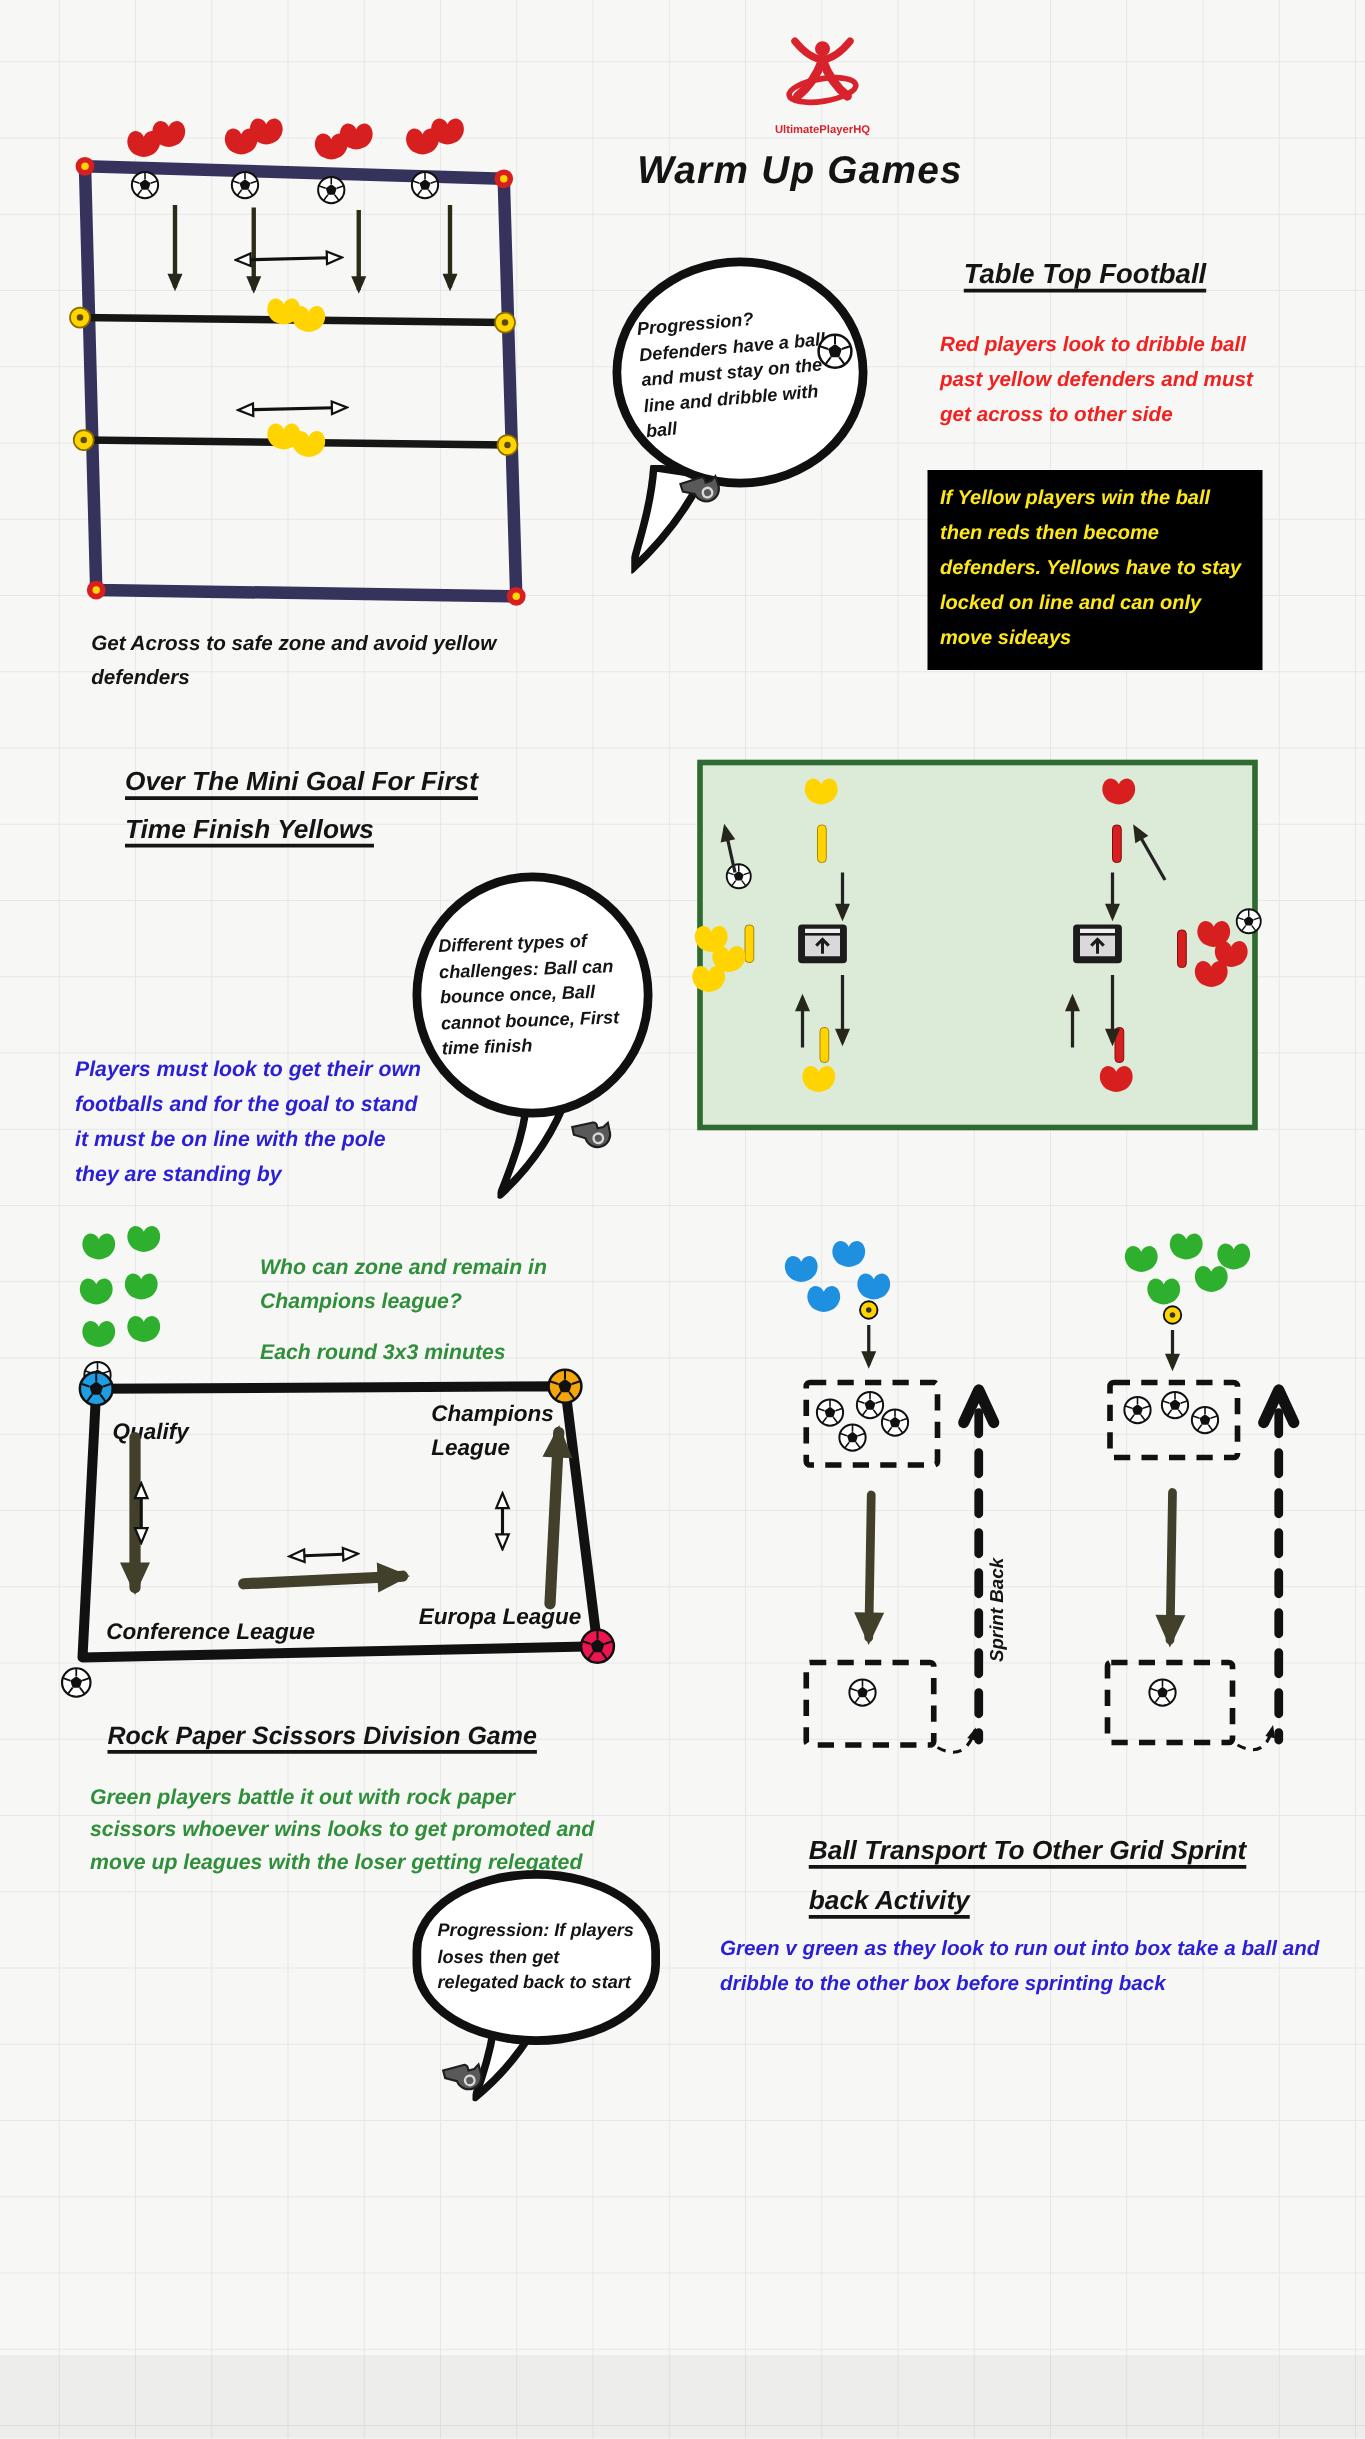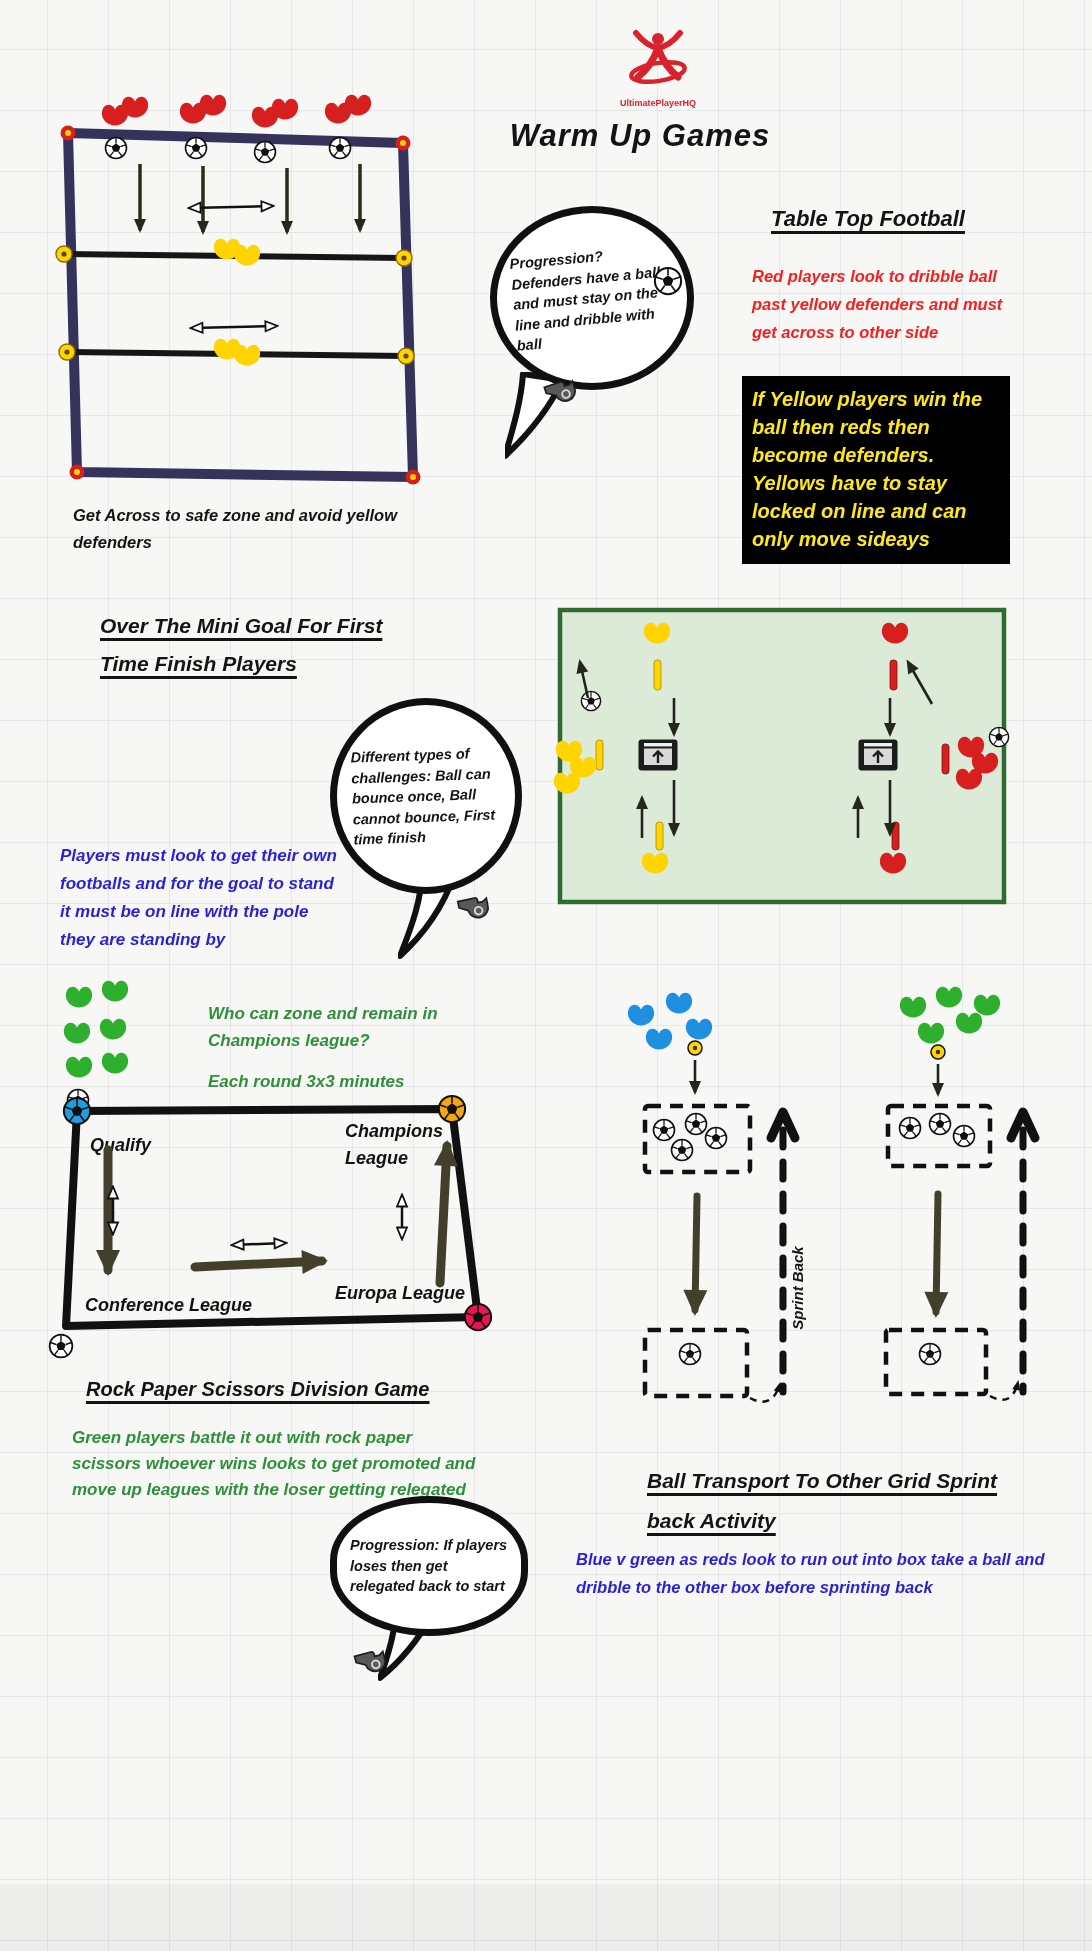--- a/index.html
+++ b/index.html
@@ -170,25 +170,25 @@
   </div>
   <svg class="over" style="left:542px;top:376px;width:36px;height:30px;transform:rotate(-18deg)" viewBox="0 0 34 28">
       <use href="#whistle"></use>
     </svg>
   <svg class="over" style="left:653px;top:266px;width:30px;height:30px" viewBox="-12 -12 24 24" color="#fff">
       <use href="#ball" x="-12" y="-12" width="24" height="24"></use>
     </svg>
 
   <div class="t b underline" style="left:738px;top:206px;width:260px;text-align:center;font-size:22px">Table Top Football</div>
   <div class="t b red" style="left:752px;top:262px;width:276px;font-size:16.5px;line-height:28px">Red players look to dribble ball past yellow defenders and must get across to other side</div>
-  <div class="t b blackbox" style="left:742px;top:376px;width:248px;font-size:20px">If Yellow players win the ball then reds then become defenders. Yellows have to stay locked on line and can only move sideays</div>
+  <div class="t b blackbox" style="left:742px;top:376px;width:248px;font-size:16px">If Yellow players win the ball then reds then become defenders. Yellows have to stay locked on line and can only move sideays</div>
   <div class="t b" style="left:73px;top:502px;width:350px;font-size:16.5px;line-height:27px">Get Across to safe zone and avoid yellow defenders</div>
 
   <div class="t b underline" style="left:100px;top:608px;width:340px;font-size:21px;line-height:36px">Over The Mini Goal For First</div>
-  <div class="t b underline" style="left:100px;top:646px;width:340px;font-size:21px;line-height:36px">Time Finish Players</div>
+  <div class="t b underline" style="left:100px;top:646px;width:340px;font-size:21px;line-height:36px">Time Finish Yellows</div>
   <div class="t b blue" style="left:60px;top:842px;width:282px;font-size:17px;line-height:28px">Players must look to get their own footballs and for the goal to stand it must be on line with the pole they are standing by</div>
 
   <svg class="tail" style="left:398px;top:868px;width:70px;height:92px" viewBox="0 0 70 92">
     <path d="M24,2 C24,30 14,58 2,88 C28,64 46,36 56,8 Z" fill="#fff" stroke="#101010" stroke-width="6" stroke-linejoin="round"></path>
   </svg>
   <div class="bubble" style="left:330px;top:698px;width:192px;height:196px">
     <div class="btxt" style="width:148px;transform:rotate(-2deg)">Different types of challenges: Ball can bounce once, Ball cannot bounce, First time finish</div>
   </div>
   <svg class="over" style="left:455px;top:892px;width:36px;height:30px;transform:rotate(-12deg)" viewBox="0 0 34 28">
       <use href="#whistle"></use>
@@ -341,16 +341,16 @@
     <use href="#ball" x="318" y="364" width="24" height="24" color="#fff"></use>
     <path d="M390,418 Q412,430 418,404" fill="none" stroke="#111" stroke-width="2.5" stroke-dasharray="7 6" marker-end="url(#mSmall)"></path>
     <line x1="423" y1="152" x2="423" y2="414" stroke="#111" stroke-width="7" stroke-linecap="round" stroke-dasharray="17 15"></line>
     <path d="M411,160 L423,134 L435,160" fill="none" stroke="#111" stroke-width="9" stroke-linecap="round" stroke-linejoin="round"></path>
   </svg>
 
   <div class="t b" style="left:745px;top:1277px;width:110px;height:22px;font-size:15px;text-align:center;transform:rotate(-90deg)">Sprint Back</div>
 
   <div class="t b underline" style="left:647px;top:1462px;width:420px;font-size:21px;line-height:38px">Ball Transport To Other Grid Sprint</div>
   <div class="t b underline" style="left:647px;top:1502px;width:420px;font-size:21px;line-height:38px">back Activity</div>
-  <div class="t b blue" style="left:576px;top:1545px;width:506px;font-size:16.5px;line-height:28px">Blue v green as reds look to run out into box take a ball and dribble to the other box before sprinting back</div>
+  <div class="t b blue" style="left:576px;top:1545px;width:506px;font-size:16.5px;line-height:28px">Green v green as they look to run out into box take a ball and dribble to the other box before sprinting back</div>
 
   <div class="bottomband"></div>
 </div>
 
 </body></html>

